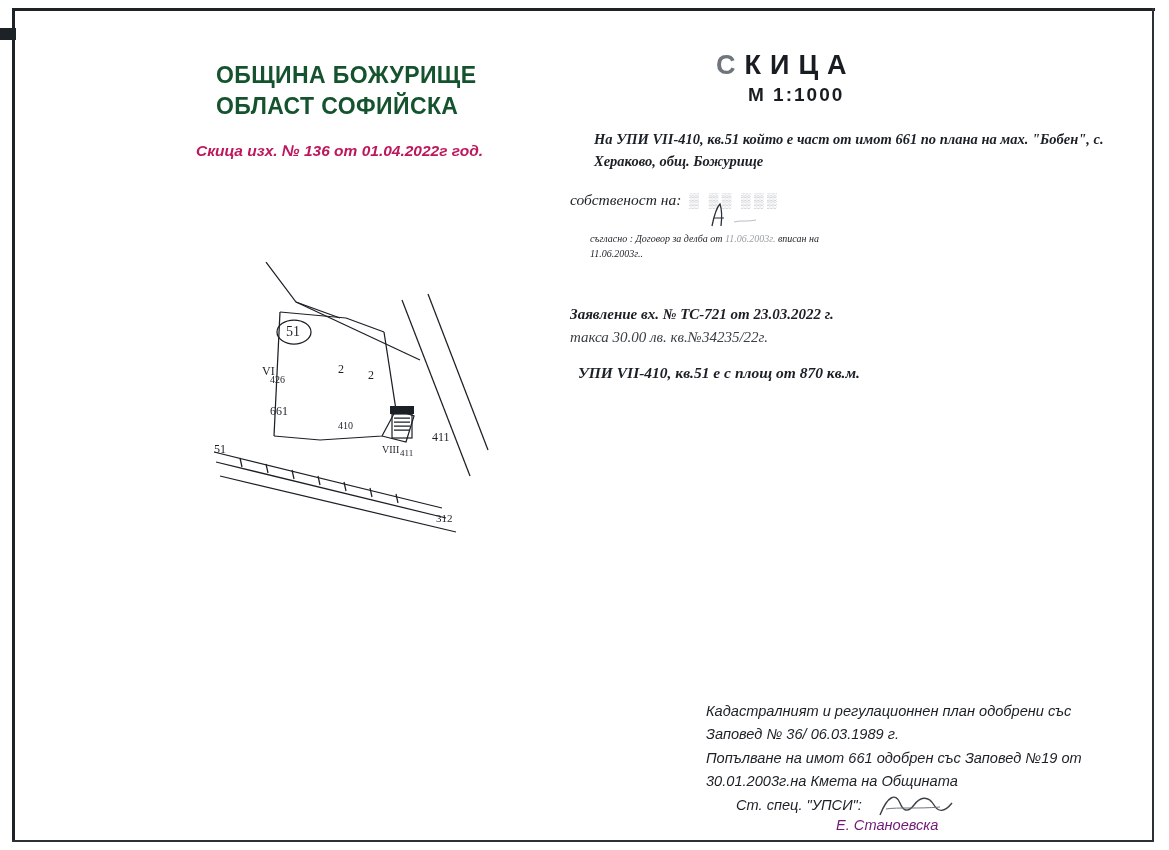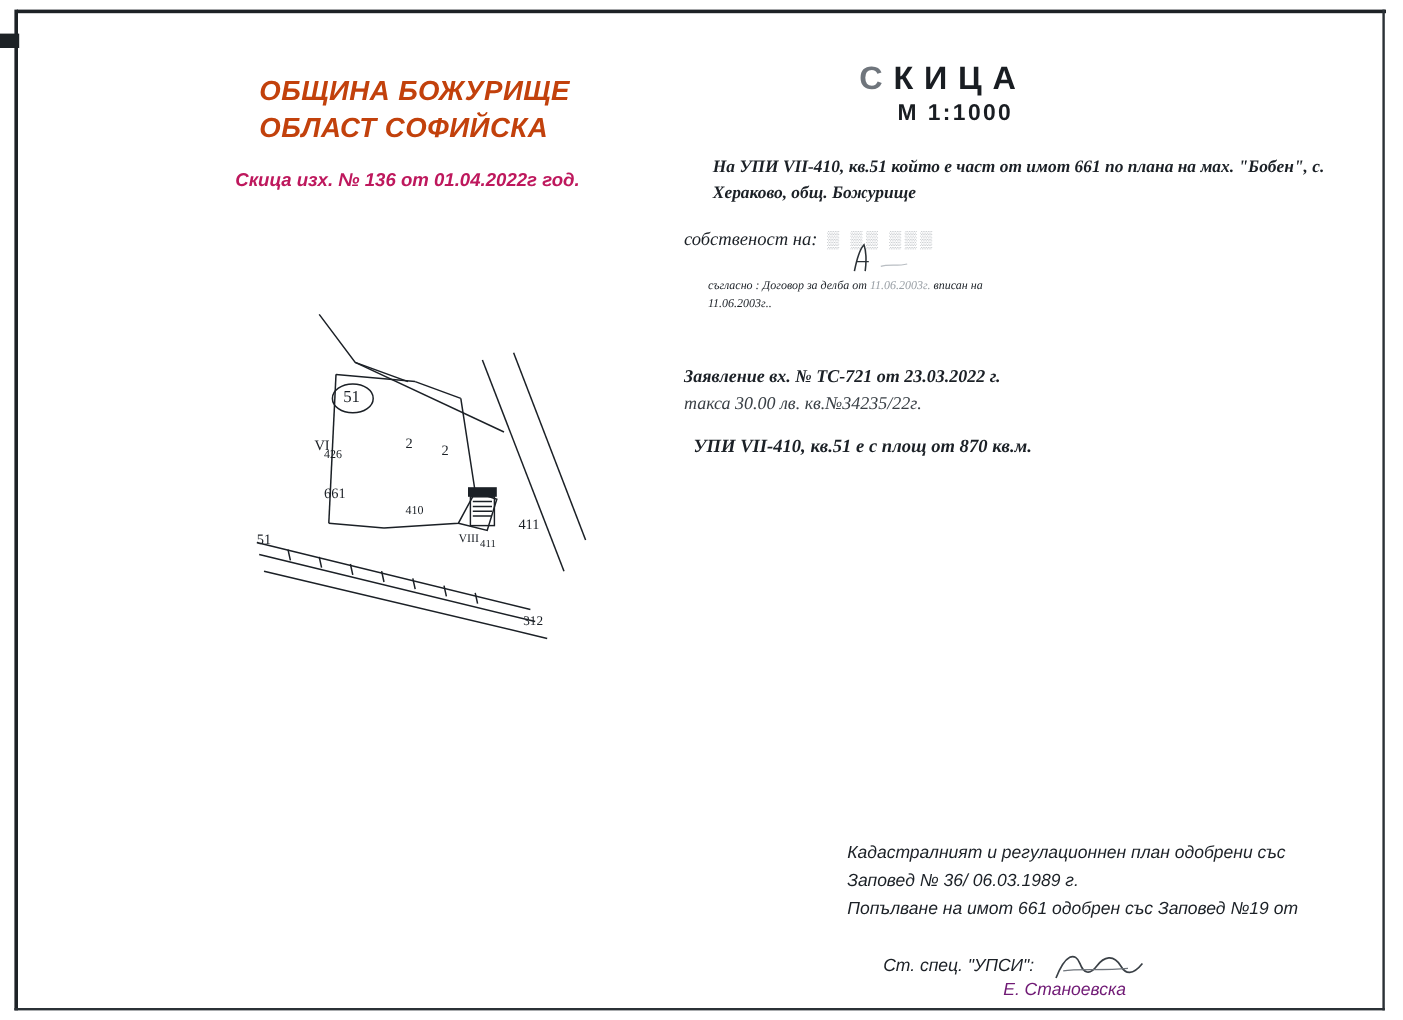--- a/index.html
+++ b/index.html
@@ -55,24 +55,23 @@
     background: #2b3136;
   }
 
   
   .muni-title {
     position: absolute;
     left: 216px; top: 60px;
     width: 420px;
     font-family: "Liberation Sans", sans-serif;
     font-weight: bold;
-    font-style: italic;
     font-size: 23px;
     letter-spacing: 0.4px;
-    color: #c2410c;
+    color: #14532d;
     line-height: 1.35;
   }
   .muni-title .l2 { display: block; }
   .muni-sub {
     position: absolute;
     left: 196px; top: 142px;
     width: 460px;
     font-family: "Liberation Sans", sans-serif;
     font-style: italic;
     font-weight: bold;
@@ -310,20 +309,21 @@
     <div class="plot-label" style="left:230px; top:208px; font-size:9px;">411</div>
     <div class="plot-label" style="left:262px; top:190px;">411</div>
     <div class="plot-label" style="left:44px; top:202px;">51</div>
     <div class="plot-label" style="left:266px; top:272px; font-size:11px;">312</div>
   </div>
 
   <div class="footer-block">
     <span class="ln">Кадастралният и регулационнен план  одобрени със</span>
     <span class="ln">Заповед № 36/ 06.03.1989 г.</span>
     <span class="ln">Попълване на имот 661 одобрен със Заповед №19 от</span>
+    <span class="ln">30.01.2003г.на Кмета на Общината</span>
   </div>
 
   <div class="signer-role">Ст. спец. "УПСИ":</div>
   <svg class="signature-mark" viewBox="0 0 84 34">
     <path d="M6 26 C14 6, 22 4, 26 14 C29 22, 34 24, 40 16 C46 8, 54 6, 60 16 C64 23, 70 24, 78 14" stroke="#3a4046" stroke-width="1.4" fill="none"></path>
     <path d="M12 20 C24 18, 44 20, 66 18" stroke="#6f757c" stroke-width="1" fill="none"></path>
   </svg>
   <div class="signer-name">Е. Станоевска</div>
 
 </div>

